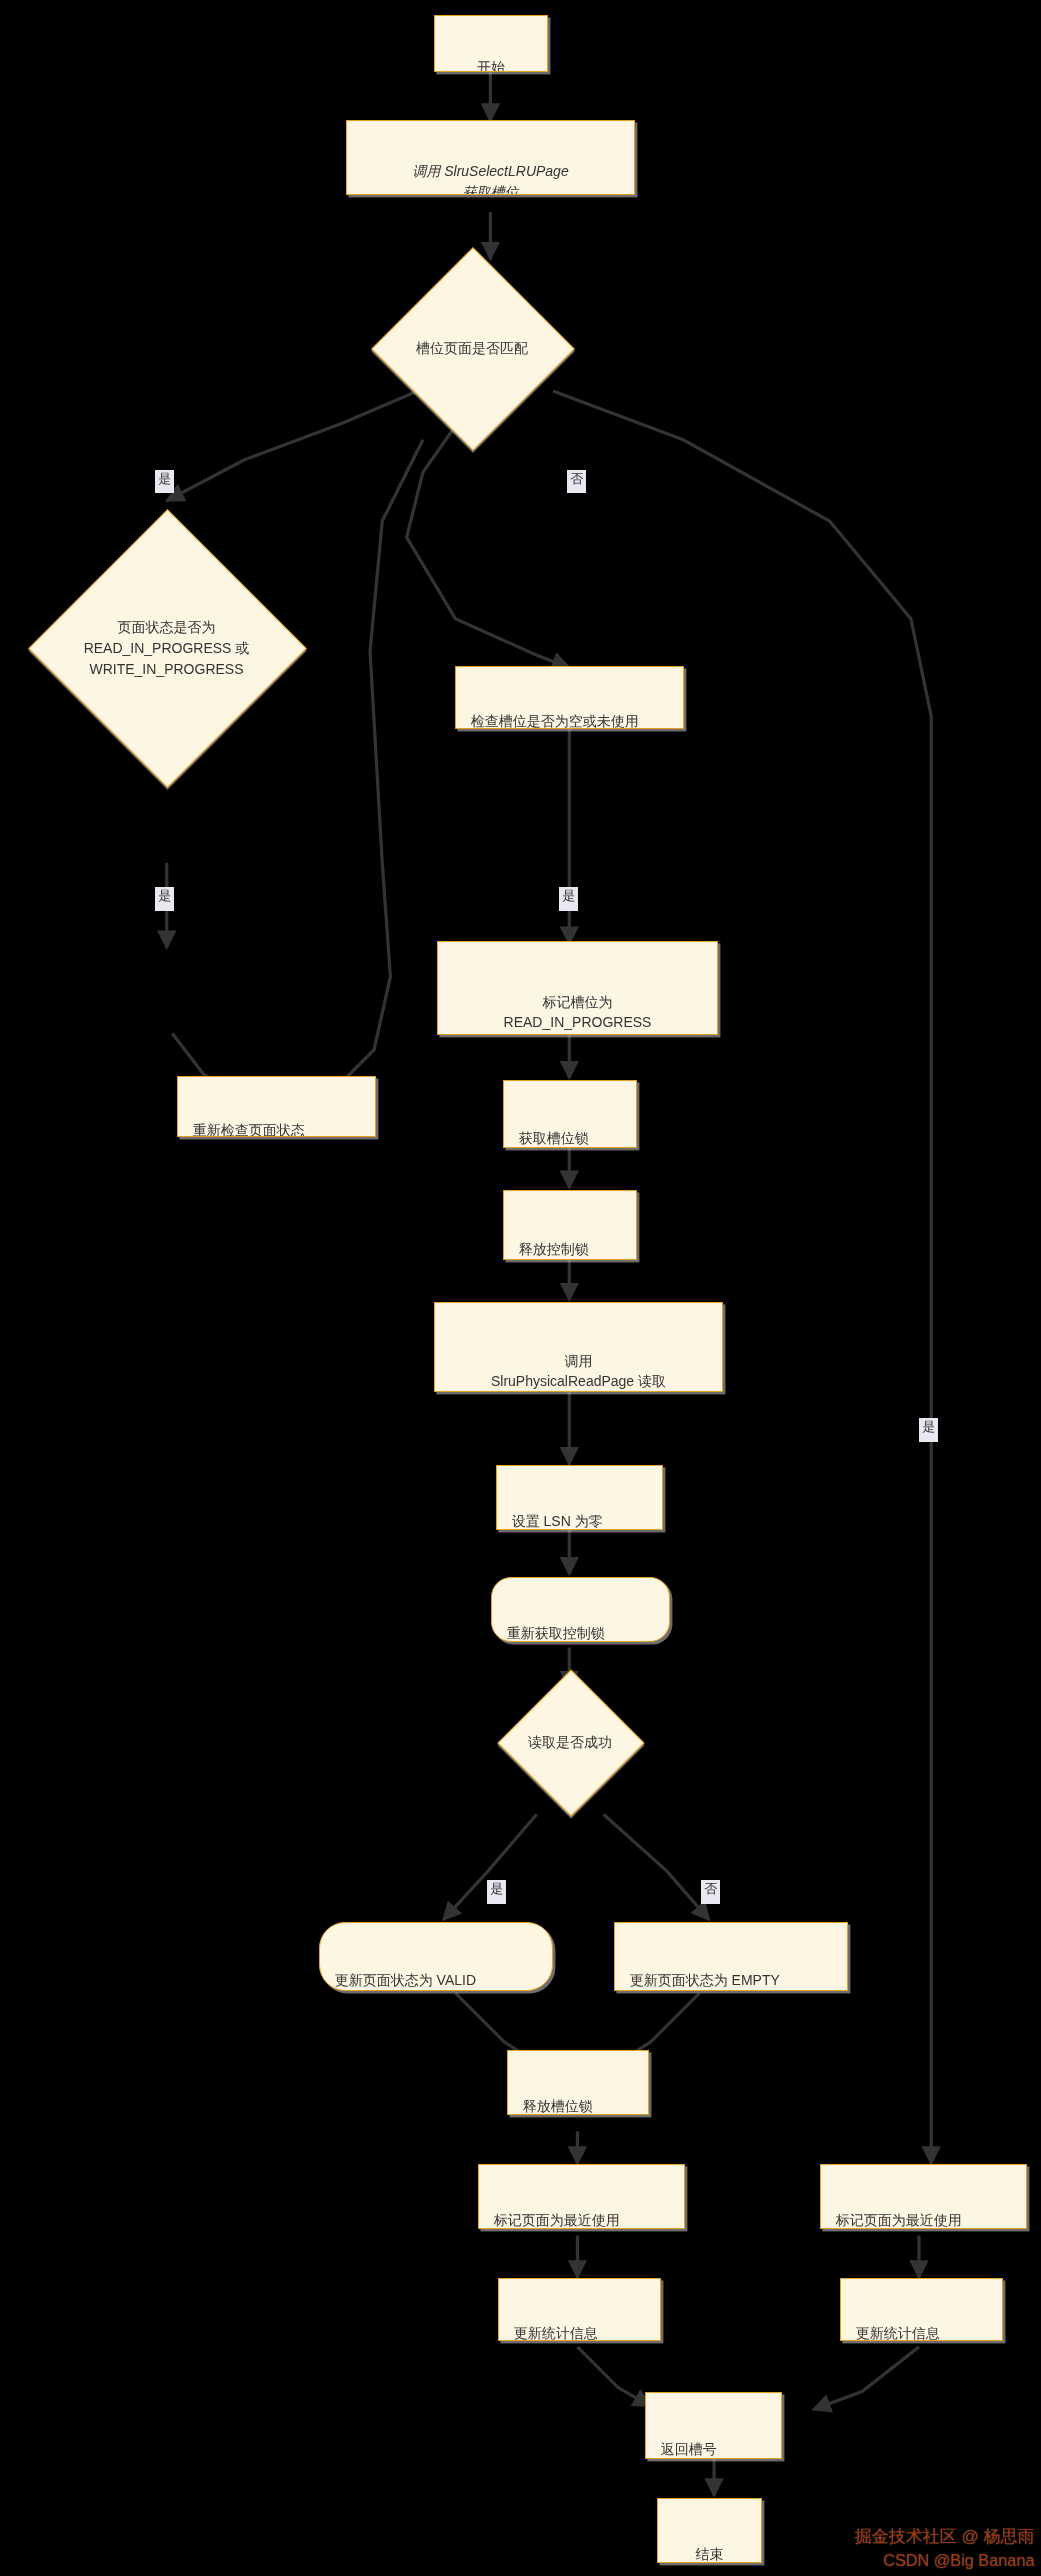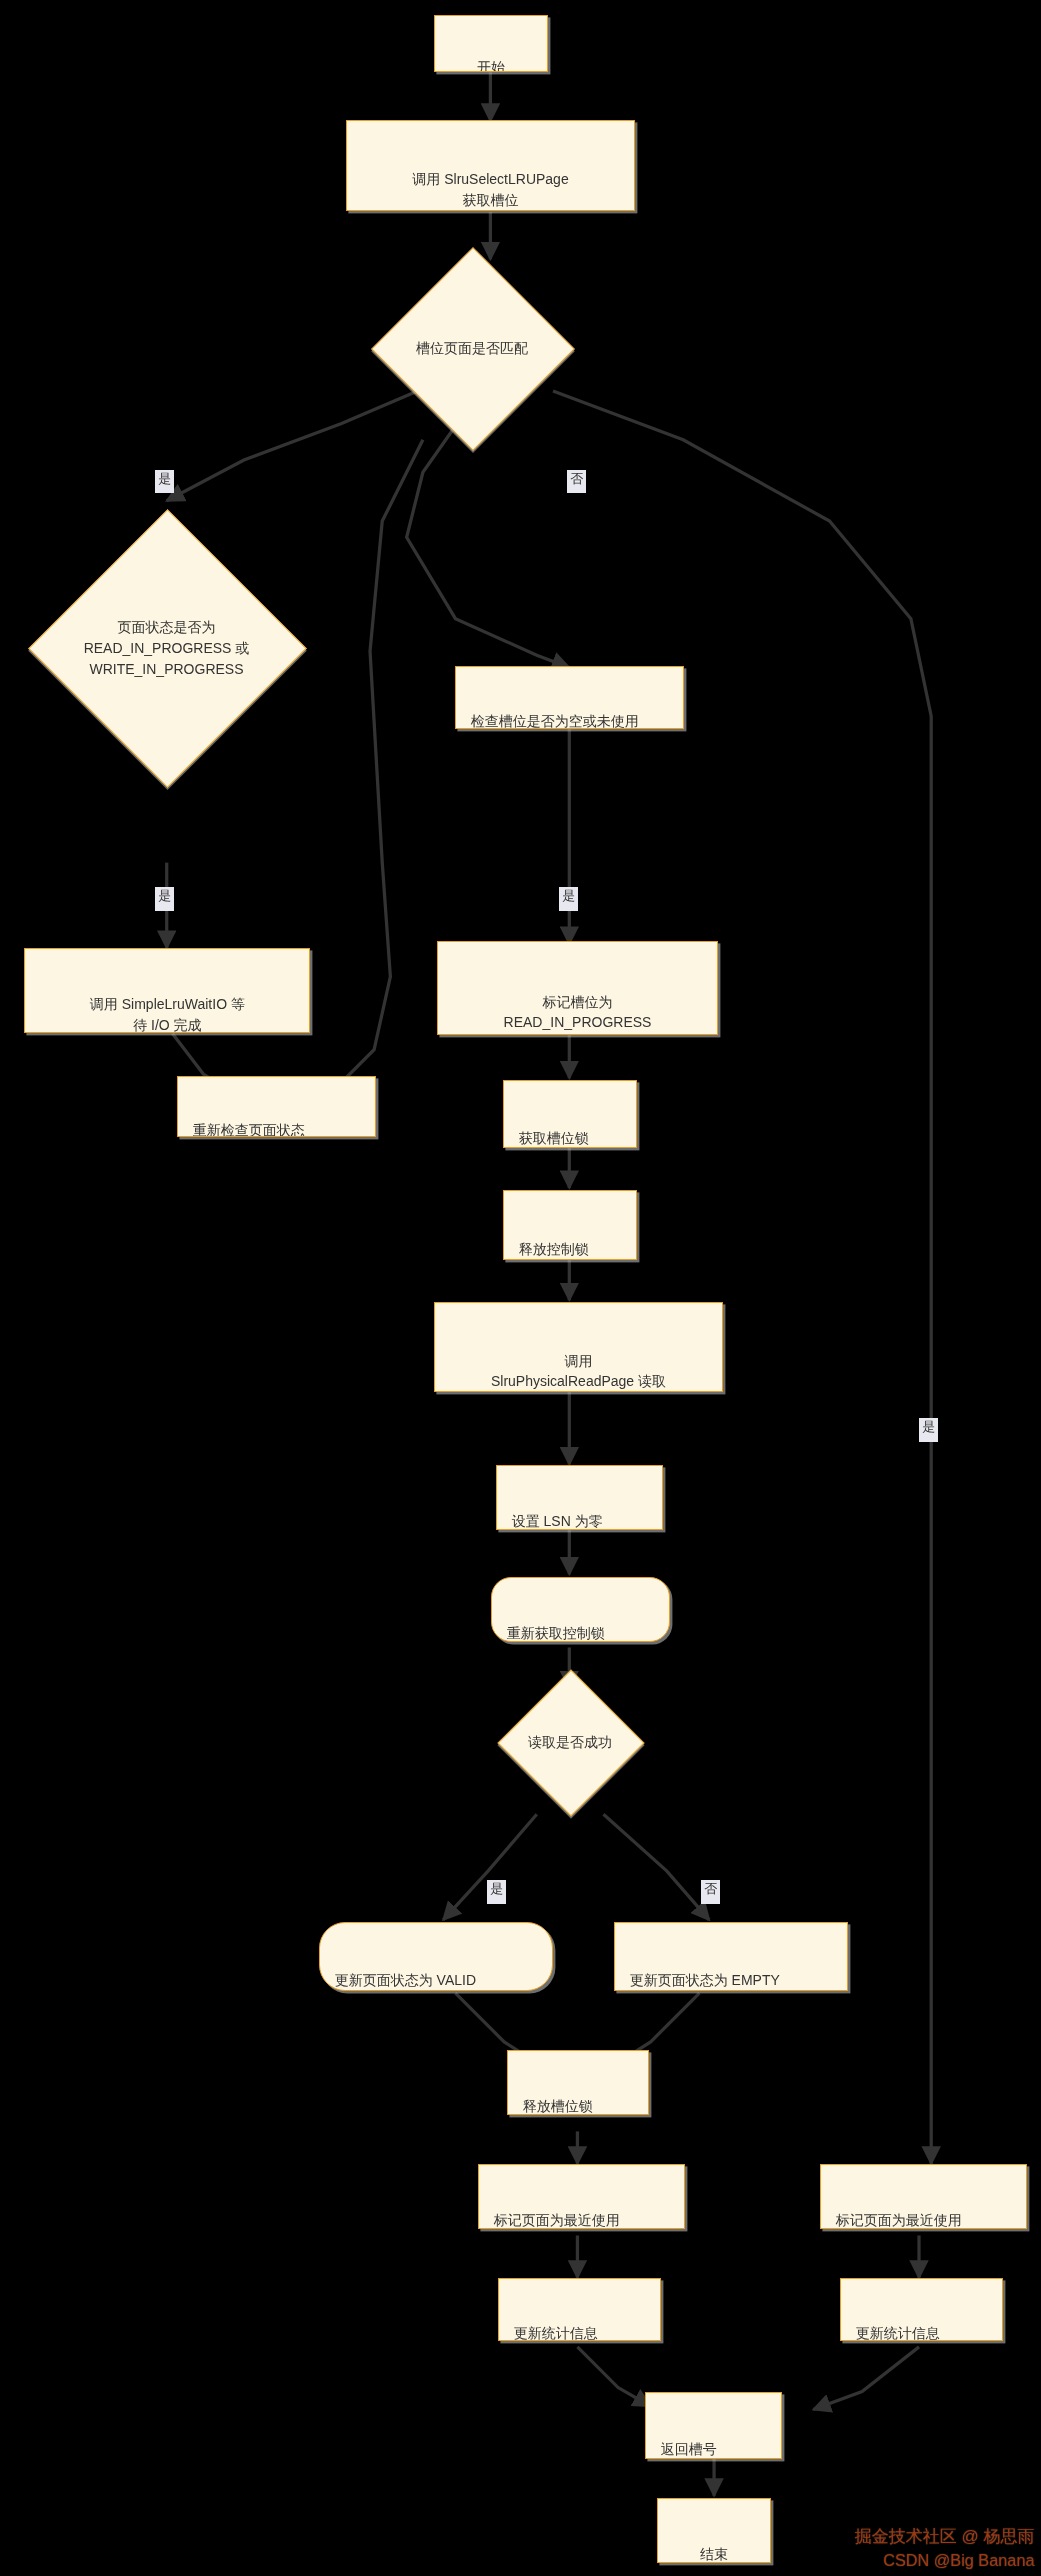--- a/index.html
+++ b/index.html
@@ -163,21 +163,21 @@
       <path d="M 1130 2885 L 1060 2940 L 1000 2962"></path>
 
       <path d="M 878 3022 L 878 3068"></path>
     </g>
   </svg>
 
   <div class="node" style="left:434px; top:14.6px; width:114px; height:57px;">
     <span class="txt">开始</span>
   </div>
 
-  <div class="node" style="left:346px; top:120px; width:289px; height:91px;">
+  <div class="node" style="left:346px; top:120px; width:289px; height:75px;font-style:italic;">
     <span class="txt">
       <span>调用 SlruSelectLRUPage</span><br>
       <span>获取槽位</span>
     </span>
   </div>
 
   <div class="diamond clip" style="left:401px; top:277px; width:142px; height:142px;">
     <div class="shape"></div>
     <div class="dlabel" style="width:143px;">
       <span>槽位页面是否匹配</span>
@@ -186,26 +186,20 @@
 
   <div class="diamond" style="left:69px; top:550px; width:195px; height:195px;">
     <div class="shape"></div>
     <div class="dlabel">
       <span>页面状态是否为</span><br>
       <span>READ_IN_PROGRESS 或</span><br>
       <span>WRITE_IN_PROGRESS</span>
     </div>
   </div>
 
-  <div class="node" style="left:24.4px; top:948px; width:286px; height:85px;">
-    <span class="txt">
-      <span>调用 SimpleLruWaitIO 等</span><br>
-      <span>待 I/O 完成</span>
-    </span>
-  </div>
 
   <div class="node" style="left:177px; top:1076px; width:199px; height:61px; justify-content:flex-start; padding-left:11.4px;">
     <span class="txt">重新检查页面状态</span>
   </div>
 
   <div class="node" style="left:455px; top:666px; width:229px; height:63px; justify-content:flex-start; padding-left:11.4px;">
     <span class="txt">检查槽位是否为空或未使用</span>
   </div>
 
   <div class="node" style="left:437px; top:941px; width:281px; height:94px;">
@@ -270,21 +264,21 @@
   </div>
 
   <div class="node" style="left:840px; top:2278px; width:163px; height:63px; justify-content:flex-start; padding-left:11.4px;">
     <span class="txt">更新统计信息</span>
   </div>
 
   <div class="node" style="left:645px; top:2392px; width:137px; height:67px; justify-content:flex-start; padding-left:11.4px;">
     <span class="txt">返回槽号</span>
   </div>
 
-  <div class="node" style="left:657px; top:2498px; width:114px; height:65px;">
+  <div class="node" style="left:657px; top:2498px; width:105px; height:65px;">
     <span class="txt">结束</span>
   </div>
 
   <div class="edge-label" style="left:155px; top:470px; width:16.3px; height:18px;">
     <span>是</span>
   </div>
 
   <div class="edge-label" style="left:567px; top:470px; width:16.3px; height:18px;">
     <span>否</span>
   </div>

